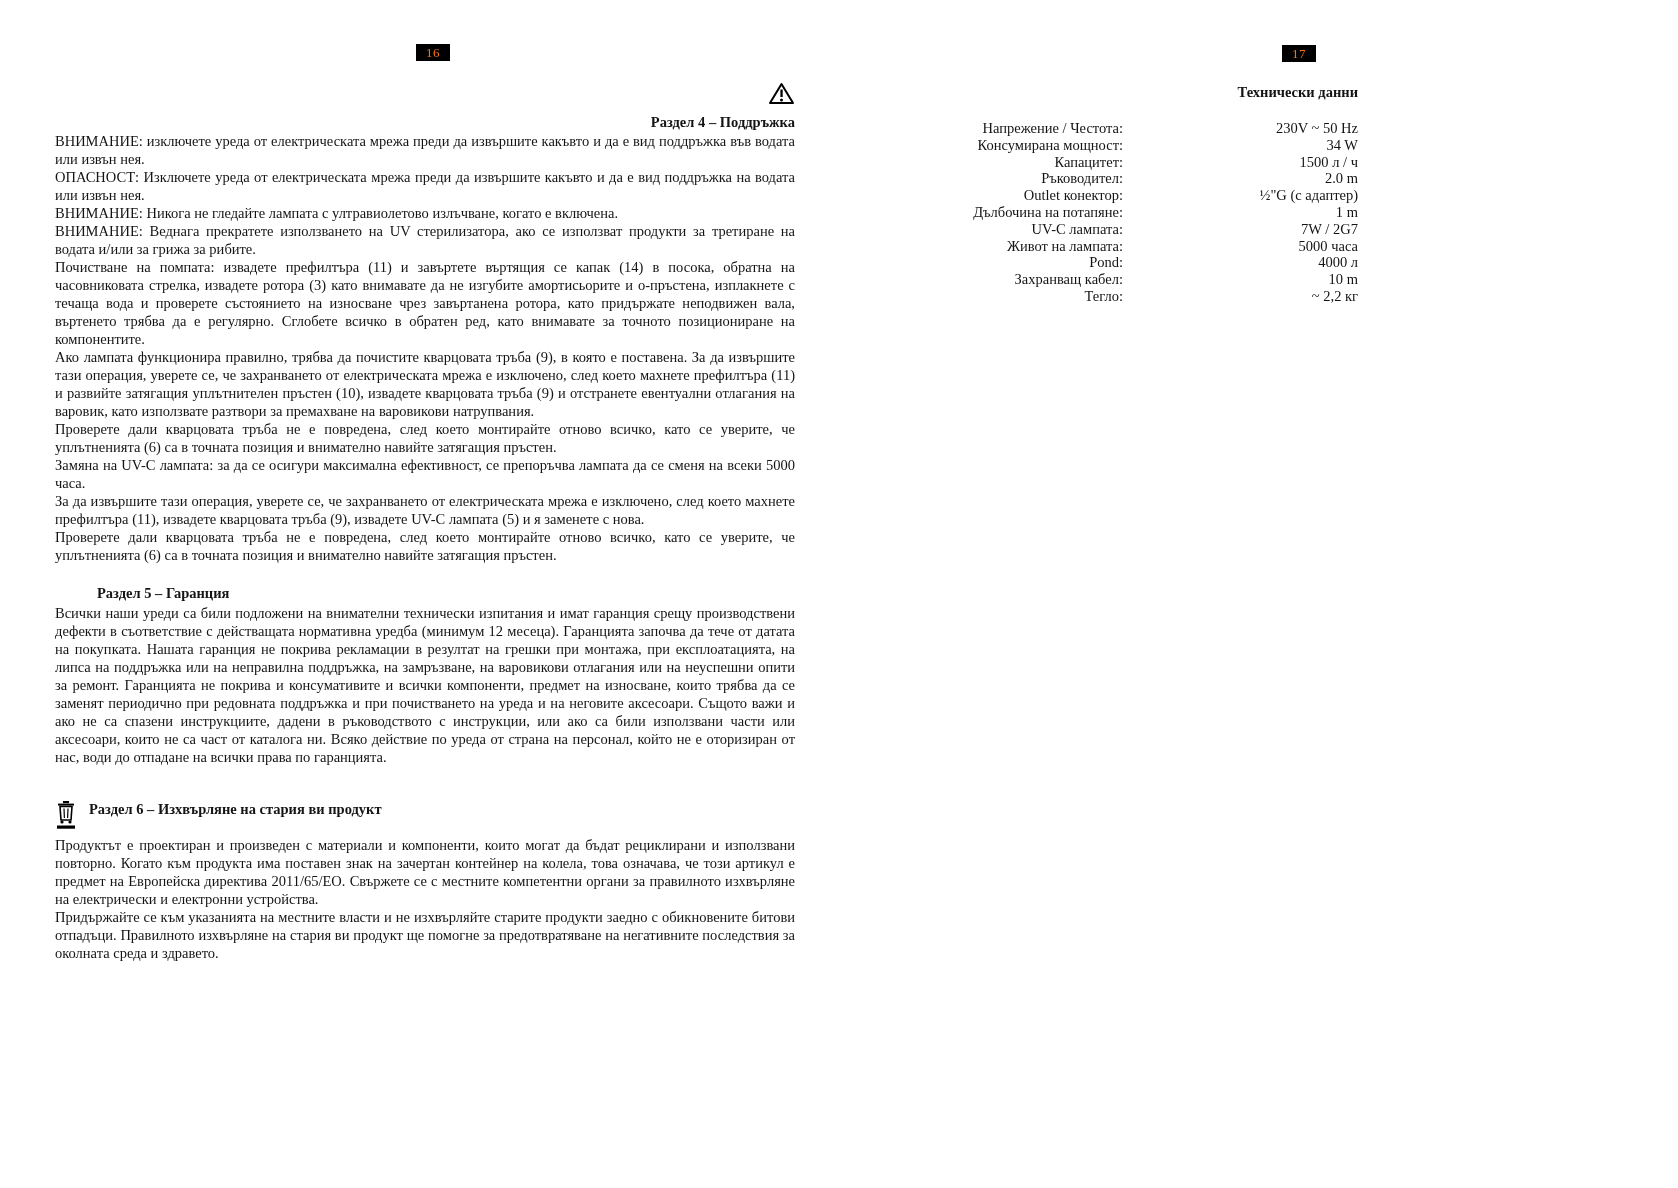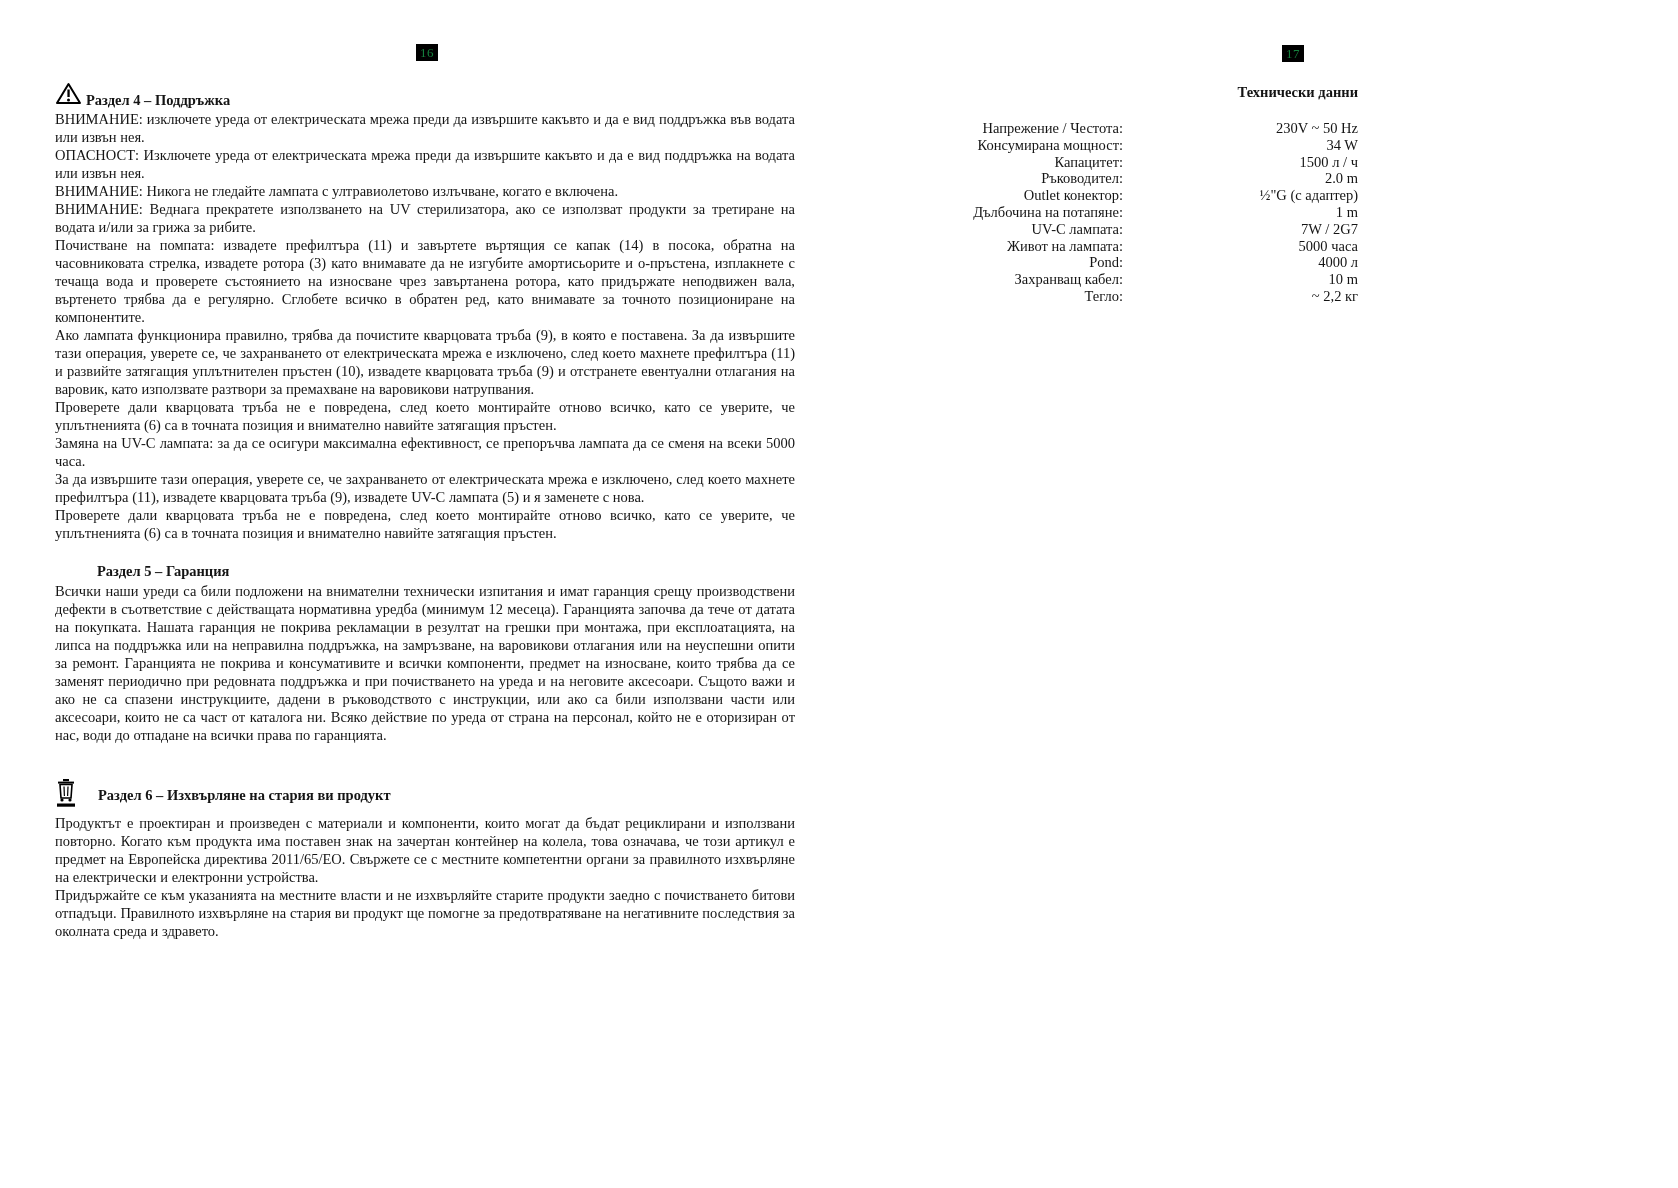--- a/index.html
+++ b/index.html
@@ -7,24 +7,24 @@
   body {
     position:relative;
     width:1678px; height:1188px;
     font-family:"Liberation Serif", serif;
     color:#141414;
     overflow:hidden;
   }
   .page-badge {
     position:absolute;
     background:#000;
-    color:#15803d;
+    color:#f97316;
     font-size:13px;
     line-height:15px;
-    padding:1px 4px;
+    padding:1px 10px;
     letter-spacing:0.5px;
   }
   .badge-left  { left:416px; top:44px; }
   .badge-right { left:1282px; top:45px; }
 
   .left-col {
     position:absolute;
     left:55px; top:82px;
     width:740px;
     font-size:14.5px;
@@ -32,30 +32,31 @@
   }
   .left-col p {
     text-align:justify;
     margin:0;
   }
   .sec4-title-row {
     display:flex;
     align-items:flex-end;
     gap:4px;
     margin-bottom:1px;
+    flex-direction:column;
   }
   .sec-title { font-weight:bold; }
   .sec5-title {
     font-weight:bold;
     margin:20px 0 2px 42px;
   }
   .sec6-title-row {
     display:flex;
-    align-items:center;
-    gap:21px;
+    align-items:flex-start;
+    gap:12px;
     margin-top:34px;
     margin-bottom:2px;
   }
   .icon-wrap { flex:none; display:inline-block; }
 
   .right-col {
     position:absolute;
     left:918px; top:84px;
     width:440px;
     font-size:14.5px;
@@ -115,21 +116,21 @@
         <line x1="9" y1="8.5" x2="9.4" y2="18" stroke="#000" stroke-width="1.2"></line>
         <line x1="13" y1="8.5" x2="12.6" y2="18" stroke="#000" stroke-width="1.2"></line>
         <circle cx="7" cy="22" r="1.6" fill="#000"></circle>
         <circle cx="15" cy="22" r="1.6" fill="#000"></circle>
         <rect x="2" y="25.5" width="18" height="3.2" fill="#000"></rect>
       </svg>
     </span>
     <span class="sec-title">Раздел 6 – Изхвърляне на стария ви продукт</span>
   </div>
   <p>Продуктът е проектиран и произведен с материали и компоненти, които могат да бъдат рециклирани и използвани повторно. Когато към продукта има поставен знак на зачертан контейнер на колела, това означава, че този артикул е предмет на Европейска директива 2011/65/ЕО. Свържете се с местните компетентни органи за правилното изхвърляне на електрически и електронни устройства.</p>
-  <p>Придържайте се към указанията на местните власти и не изхвърляйте старите продукти заедно с почистването битови отпадъци. Правилното изхвърляне на стария ви продукт ще помогне за предотвратяване на негативните последствия за околната среда и здравето.</p>
+  <p>Придържайте се към указанията на местните власти и не изхвърляйте старите продукти заедно с обикновените битови отпадъци. Правилното изхвърляне на стария ви продукт ще помогне за предотвратяване на негативните последствия за околната среда и здравето.</p>
 
 </div>
 
 <div class="right-col">
   <div class="tech-title">Технически данни</div>
 
   <div class="spec-row">
     <span class="spec-label">Напрежение / Честота:</span>
     <span class="spec-value">230V ~ 50 Hz</span>
   </div>

